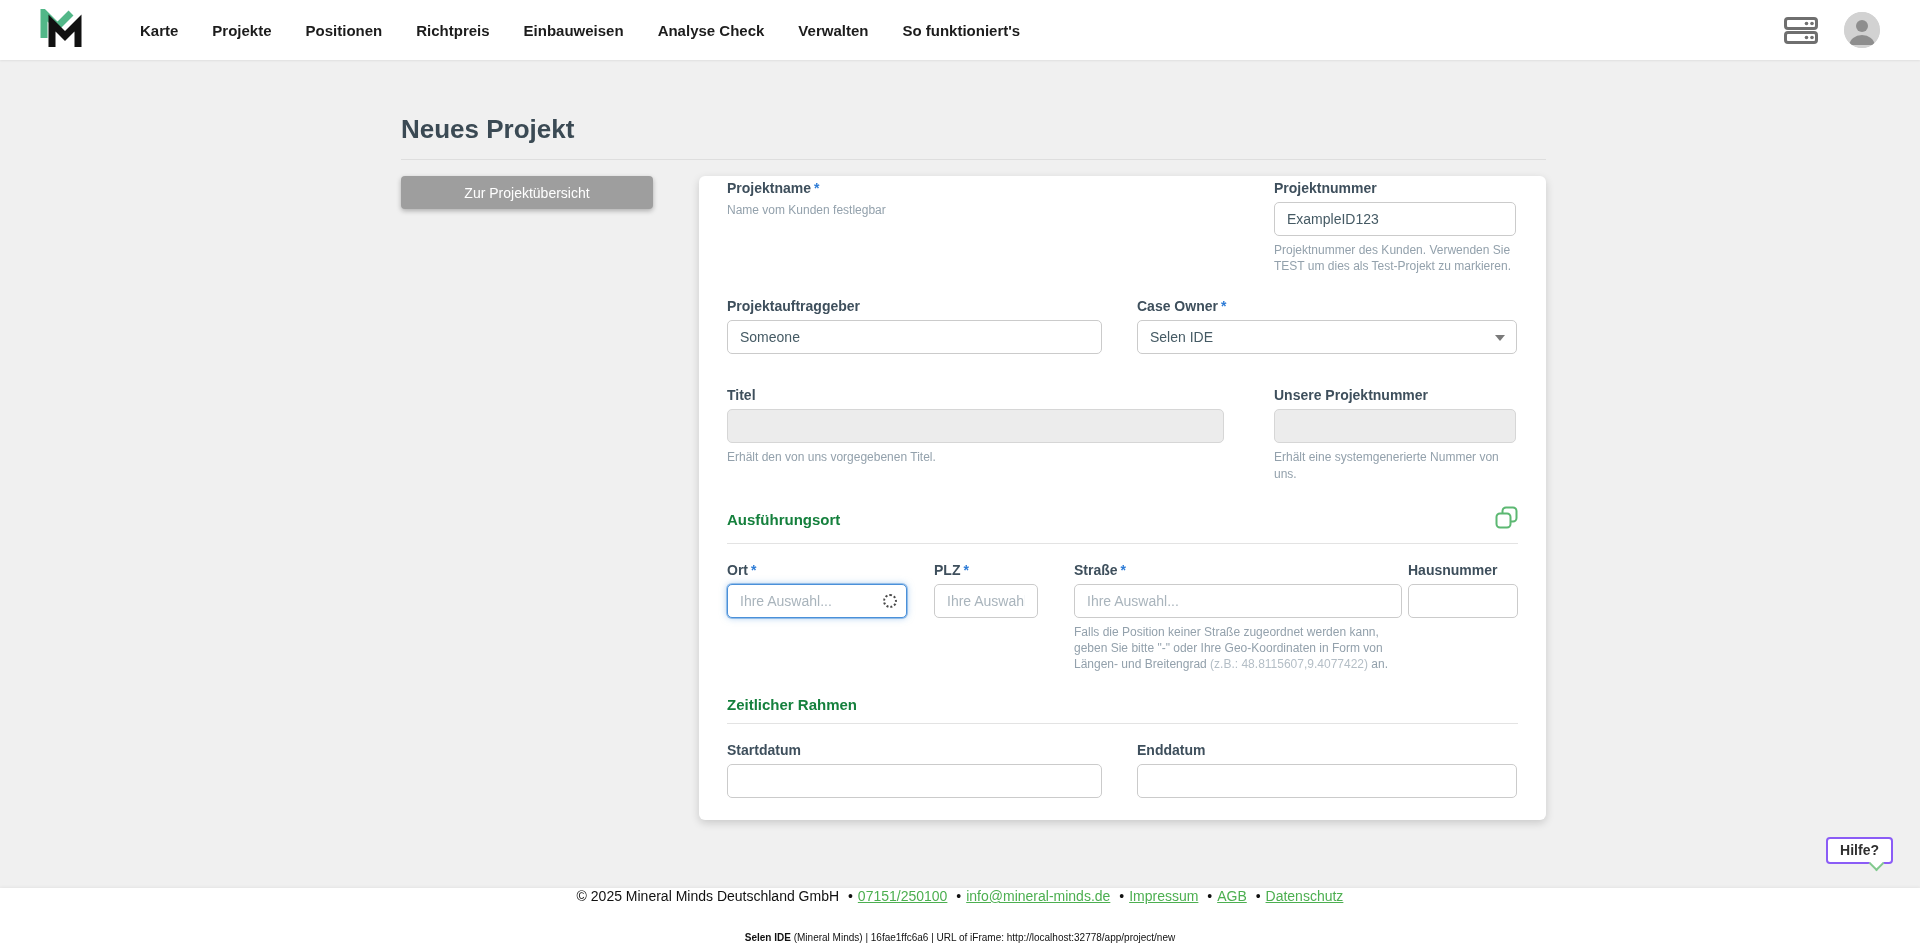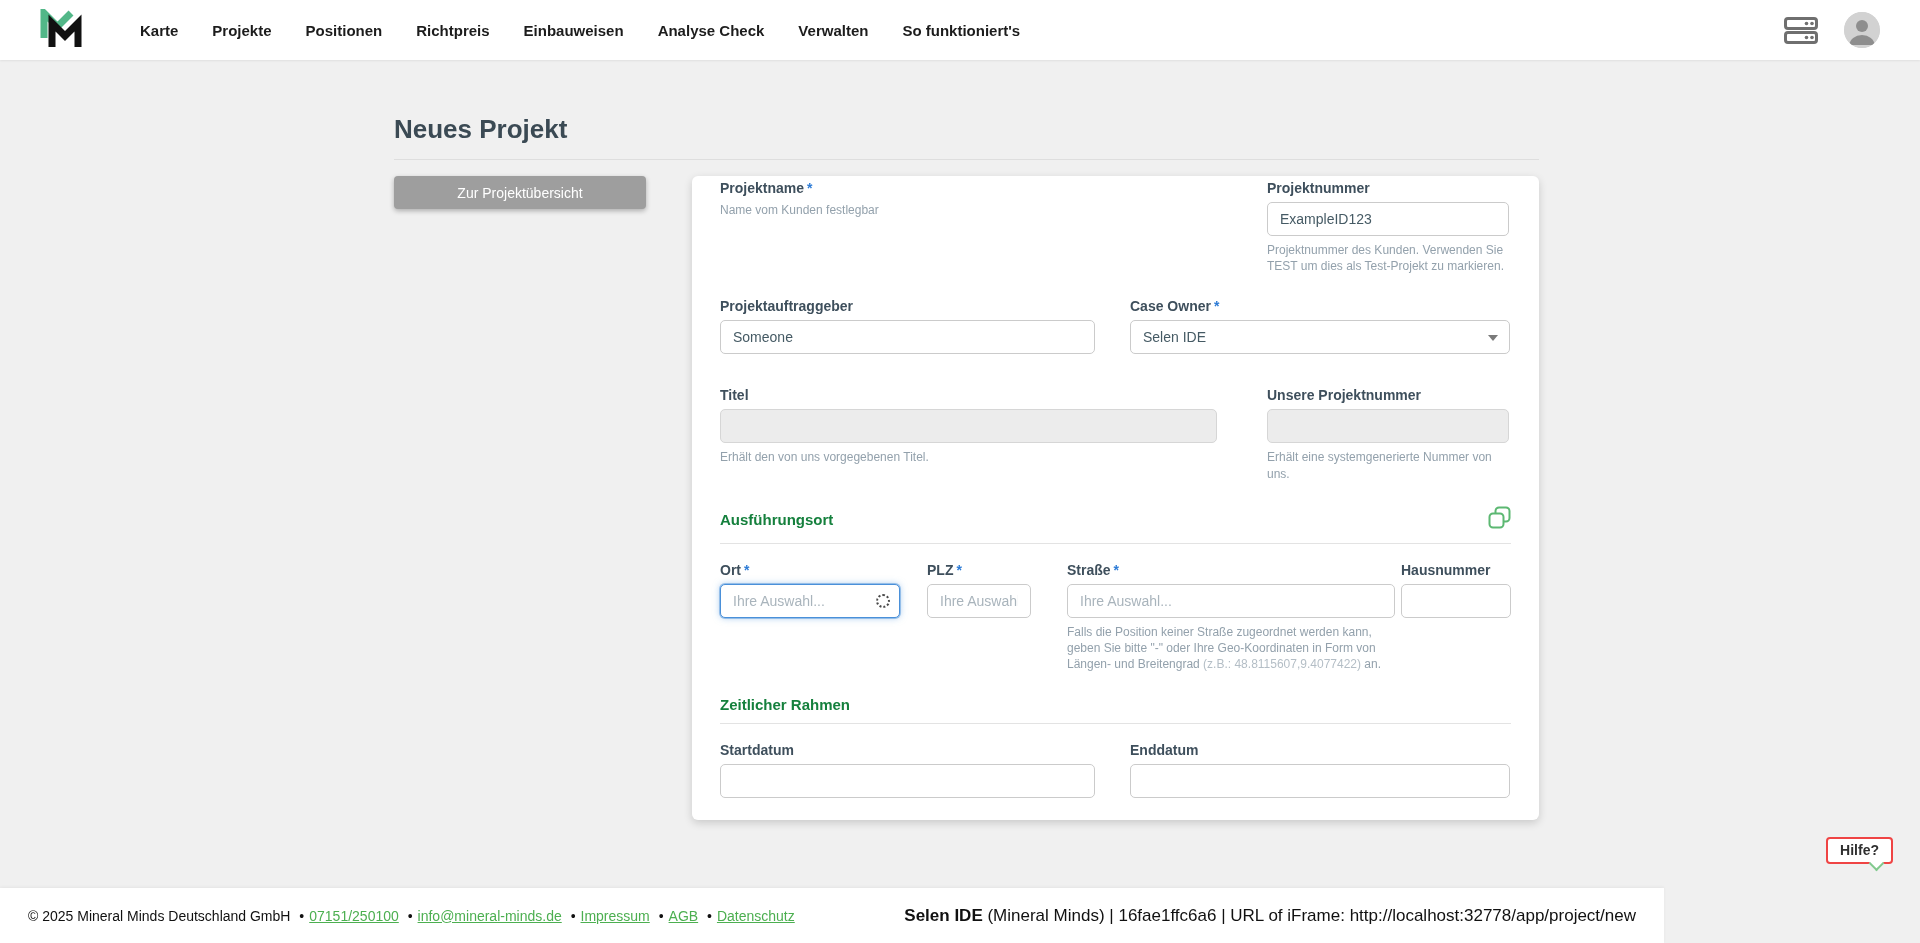--- a/index.html
+++ b/index.html
@@ -10,21 +10,21 @@
   .navbar { position:absolute; top:0; left:0; width:1920px; height:60px; background:#ffffff;
             display:flex; align-items:center; padding:7px 26px; box-shadow:0 1px 2px rgba(0,0,0,.07); z-index:5; }
   .logo { margin-left:12px; margin-right:56px; display:flex; align-items:center; cursor:pointer; }
   .nav-items { display:flex; align-items:center; gap:34px; }
   .nav-item { font-size:15px; font-weight:700; color:#1c1c1c; cursor:pointer; white-space:nowrap; }
   .nav-right { margin-left:auto; display:flex; align-items:center; gap:26px; padding-right:14px; }
   .icon-btn { cursor:pointer; display:flex; align-items:center; }
   .avatar { width:36px; height:36px; border-radius:50%; overflow:hidden; background:#d2d2d2; }
 
   
-  .content { position:absolute; top:60px; left:9px; width:1777px; height:828px; background:#f0f0f0; overflow:hidden; }
+  .content { position:absolute; top:60px; left:16px; width:1777px; height:828px; background:#f0f0f0; overflow:hidden; }
   .page-inner { margin-left:385px; width:1145px; }
   .page-title { margin-top:54px; font-size:26px; font-weight:700; color:#3b4a54; }
   .title-rule { margin-top:14px; border:none; border-top:1px solid #dedede; height:0; }
   .page-row { display:flex; margin-top:16px; align-items:flex-start; }
 
   .back-btn { width:265px; height:33px; background:#9e9e9e; color:#ffffff; border:none; border-radius:4px;
               font-size:14px; font-family:inherit; box-shadow:0 2px 5px rgba(0,0,0,.28); cursor:pointer; margin-right:46px; }
 
   .card { width:850px; background:#ffffff; border-radius:6px; box-shadow:0 3px 9px rgba(0,0,0,.16);
           padding:4px 28px 22px 28px; }
@@ -59,34 +59,34 @@
   .ortwrap .tinput { border:1px solid #4a90d9; box-shadow:0 0 0 1px rgba(92,156,223,.55), 0 0 7px rgba(92,156,223,.55); }
   .spinner { position:absolute; right:10px; top:10px; width:14px; height:14px; border:2px dotted #4a4a4a; border-radius:50%; }
 
   .section-head { display:flex; align-items:center; justify-content:space-between; }
   .section-title { font-size:15px; font-weight:700; color:#15803d; }
   .section-rule { border:none; border-top:1px solid #e3e3e3; margin:10px 0 18px 0; }
 
   .str-helper { width:334px; }
 
   
-  .help-bubble { position:absolute; right:27px; bottom:79px; background:#fff; border:2px solid #ef4444;
+  .help-bubble { position:absolute; right:27px; bottom:79px; background:#fff; border:2px solid #8b5cf6;
                  border-radius:4px; padding:3px 12px 4px 12px; font-size:14px; font-weight:700; color:#2f2f2f;
                  cursor:pointer; z-index:6; }
   .help-bubble .tail { position:absolute; right:9px; bottom:-7px; width:11px; height:11px; background:#fff;
                  border-right:2px solid #82c98e; border-bottom:2px solid #82c98e; transform:rotate(45deg); }
 
   
-  .footer { position:absolute; left:0; bottom:0; width:1664px; height:55px; background:#ffffff; z-index:5;
-            display:flex; align-items:center; justify-content:space-between; padding:8px 28px;
-            box-shadow:0 -1px 3px rgba(0,0,0,.05); }
+  .footer { position:absolute; left:0; bottom:0; width:1920px; height:55px; background:#ffffff; z-index:5;
+            display:flex; align-items:center; justify-content:space-between; padding:0 28px;
+            box-shadow:0 -1px 3px rgba(0,0,0,.05);flex-direction:column; }
   .footer-left { font-size:14px; color:#111; white-space:nowrap; }
   .footer-left a { color:#4caf50; text-decoration:underline; cursor:pointer; }
   .sep { color:#111; margin:0 5px; }
-  .footer-right { font-size:17px; color:#111; white-space:nowrap; }
+  .footer-right { font-size:10px; color:#111; white-space:nowrap; }
   .footer-right .bold { font-weight:700; }
 </style>
 </head>
 <body>
 
 <header class="navbar">
   <div class="logo">
     <svg width="46" height="42" viewBox="0 0 46 42">
       <polyline points="6,29 6,4 19.5,17.5 33,4" fill="none" stroke="#52b788" stroke-width="7" stroke-linejoin="miter"></polyline>
       <polyline points="14,38 14,14 27,27 40,14 40,38" fill="none" stroke="#111111" stroke-width="7" stroke-linejoin="miter"></polyline>

